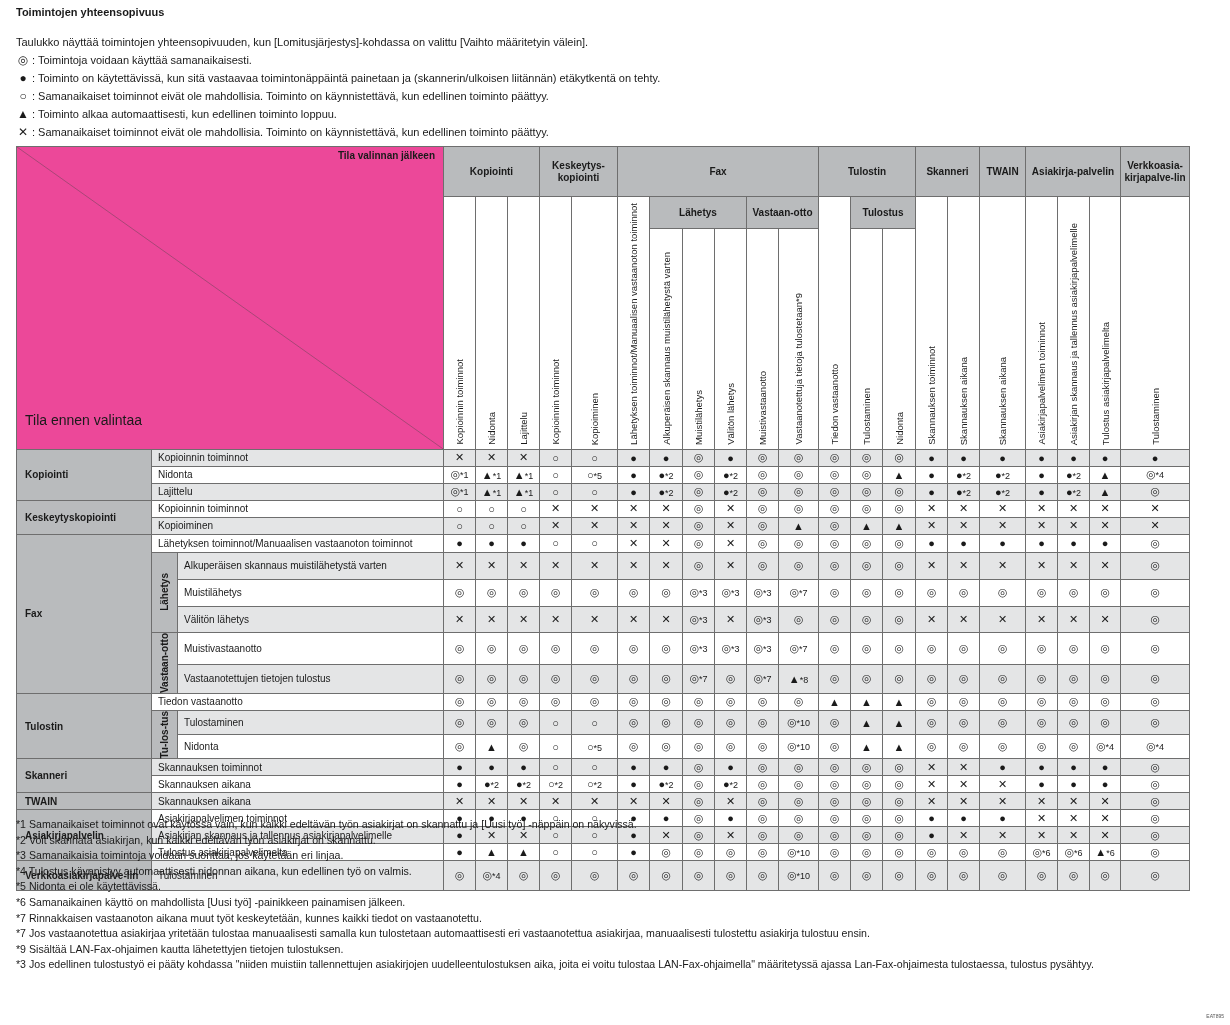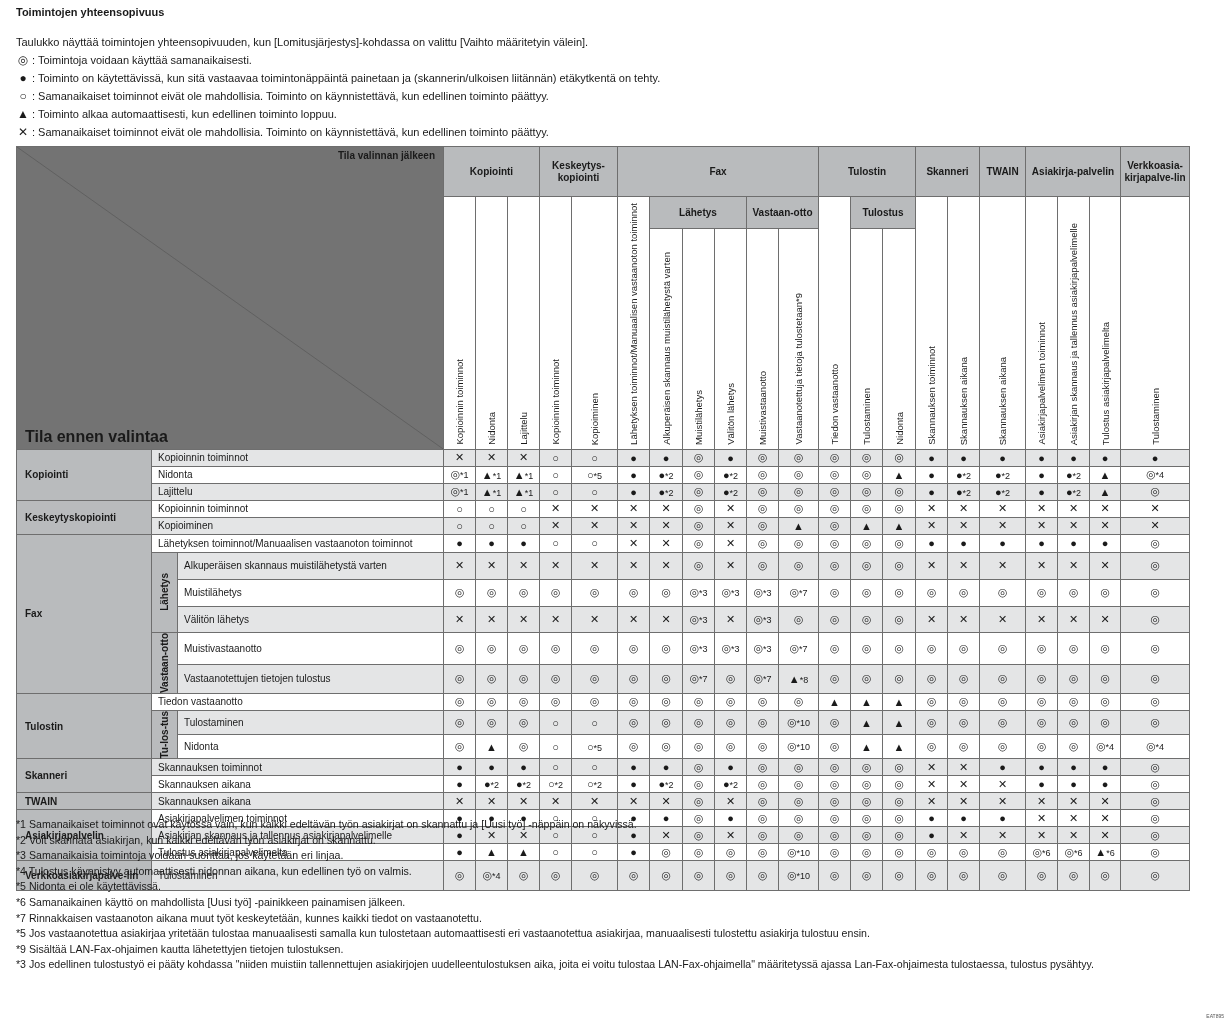--- a/index.html
+++ b/index.html
@@ -12,24 +12,24 @@
   table.compat { position:absolute; left:16px; top:146px; border-collapse:collapse;
                  table-layout:fixed; font-size:10px; }
   table.compat td, table.compat th { border:1px solid #6e6e6e; padding:0; }
   th { font-weight:bold; }
   .gh { background:#b9bbbd; text-align:center; font-size:10px; line-height:12px; }
   .gl { background:#b9bbbd; font-weight:bold; font-size:10px; padding-left:8px !important; text-align:left; }
   .wh { background:#fff; }
   .vert { vertical-align:bottom; text-align:left; }
   .vert div { writing-mode:vertical-rl; transform:rotate(180deg); font-weight:normal;
               font-size:9.5px; line-height:11px; padding:4px 0 6px 0; margin:0 auto; white-space:normal; }
-  .corner { position:relative; background:#737373; }
+  .corner { position:relative; background:#ec4899; }
   .corner svg { position:absolute; left:0; top:0; width:100%; height:100%; }
   .corner .tr { position:absolute; right:8px; top:3px; font-weight:bold; font-size:10px; }
-  .corner .bl { position:absolute; left:8px; bottom:3px; font-weight:bold; font-size:16px; }
+  .corner .bl { position:absolute; left:8px; bottom:21px; font-weight:normal; font-size:14px; }
   td.sub { padding-left:6px !important; font-size:10px; text-align:left; white-space:nowrap; }
   td.c { text-align:center; font-size:10px; white-space:nowrap; }
   tr.alt td.sub, tr.alt td.c { background:#e4e5e6; }
   tr.wht td.sub, tr.wht td.c { background:#fff; }
   .subg { background:#b9bbbd; text-align:center; }
   .subg div { writing-mode:vertical-rl; transform:rotate(180deg); font-weight:bold; font-size:10px; line-height:10px; margin:0 auto; }
   .foot { position:absolute; left:16px; top:817px; width:1190px; font-size:10.6px; line-height:15.6px; }
   .code { position:absolute; right:6px; bottom:6px; font-size:5px; color:#555; }
   .sym-blk { font-size:11px; }
   .sup { font-size:9px; }
@@ -705,17 +705,17 @@
 </table>
 
 <div class="foot" id="foot">
     <div>*1 Samanaikaiset toiminnot ovat käytössä vain, kun kaikki edeltävän työn asiakirjat on skannattu ja [Uusi työ] -näppäin on näkyvissä.</div>
     <div>*2 Voit skannata asiakirjan, kun kaikki edeltävän työn asiakirjat on skannattu.</div>
     <div>*3 Samanaikaisia toimintoja voidaan suorittaa, jos käytetään eri linjaa.</div>
     <div>*4 Tulostus käynnistyy automaattisesti nidonnan aikana, kun edellinen työ on valmis.</div>
     <div>*5 Nidonta ei ole käytettävissä.</div>
     <div>*6 Samanaikainen käyttö on mahdollista [Uusi työ] -painikkeen painamisen jälkeen.</div>
     <div>*7 Rinnakkaisen vastaanoton aikana muut työt keskeytetään, kunnes kaikki tiedot on vastaanotettu.</div>
-    <div>*5 Jos vastaanotettua asiakirjaa yritetään tulostaa manuaalisesti samalla kun tulostetaan automaattisesti eri vastaanotettua asiakirjaa, manuaalisesti tulostettu asiakirja tulostuu ensin.</div>
+    <div>*7 Jos vastaanotettua asiakirjaa yritetään tulostaa manuaalisesti samalla kun tulostetaan automaattisesti eri vastaanotettua asiakirjaa, manuaalisesti tulostettu asiakirja tulostuu ensin.</div>
     <div>*9 Sisältää LAN-Fax-ohjaimen kautta lähetettyjen tietojen tulostuksen.</div>
     <div>*3 Jos edellinen tulostustyö ei pääty kohdassa "niiden muistiin tallennettujen asiakirjojen uudelleentulostuksen aika, joita ei voitu tulostaa LAN-Fax-ohjaimella" määritetyssä ajassa Lan-Fax-ohjaimesta tulostaessa, tulostus pysähtyy.</div>
   </div>
 <div class="code">EAT895</div>
 
 </body></html>

